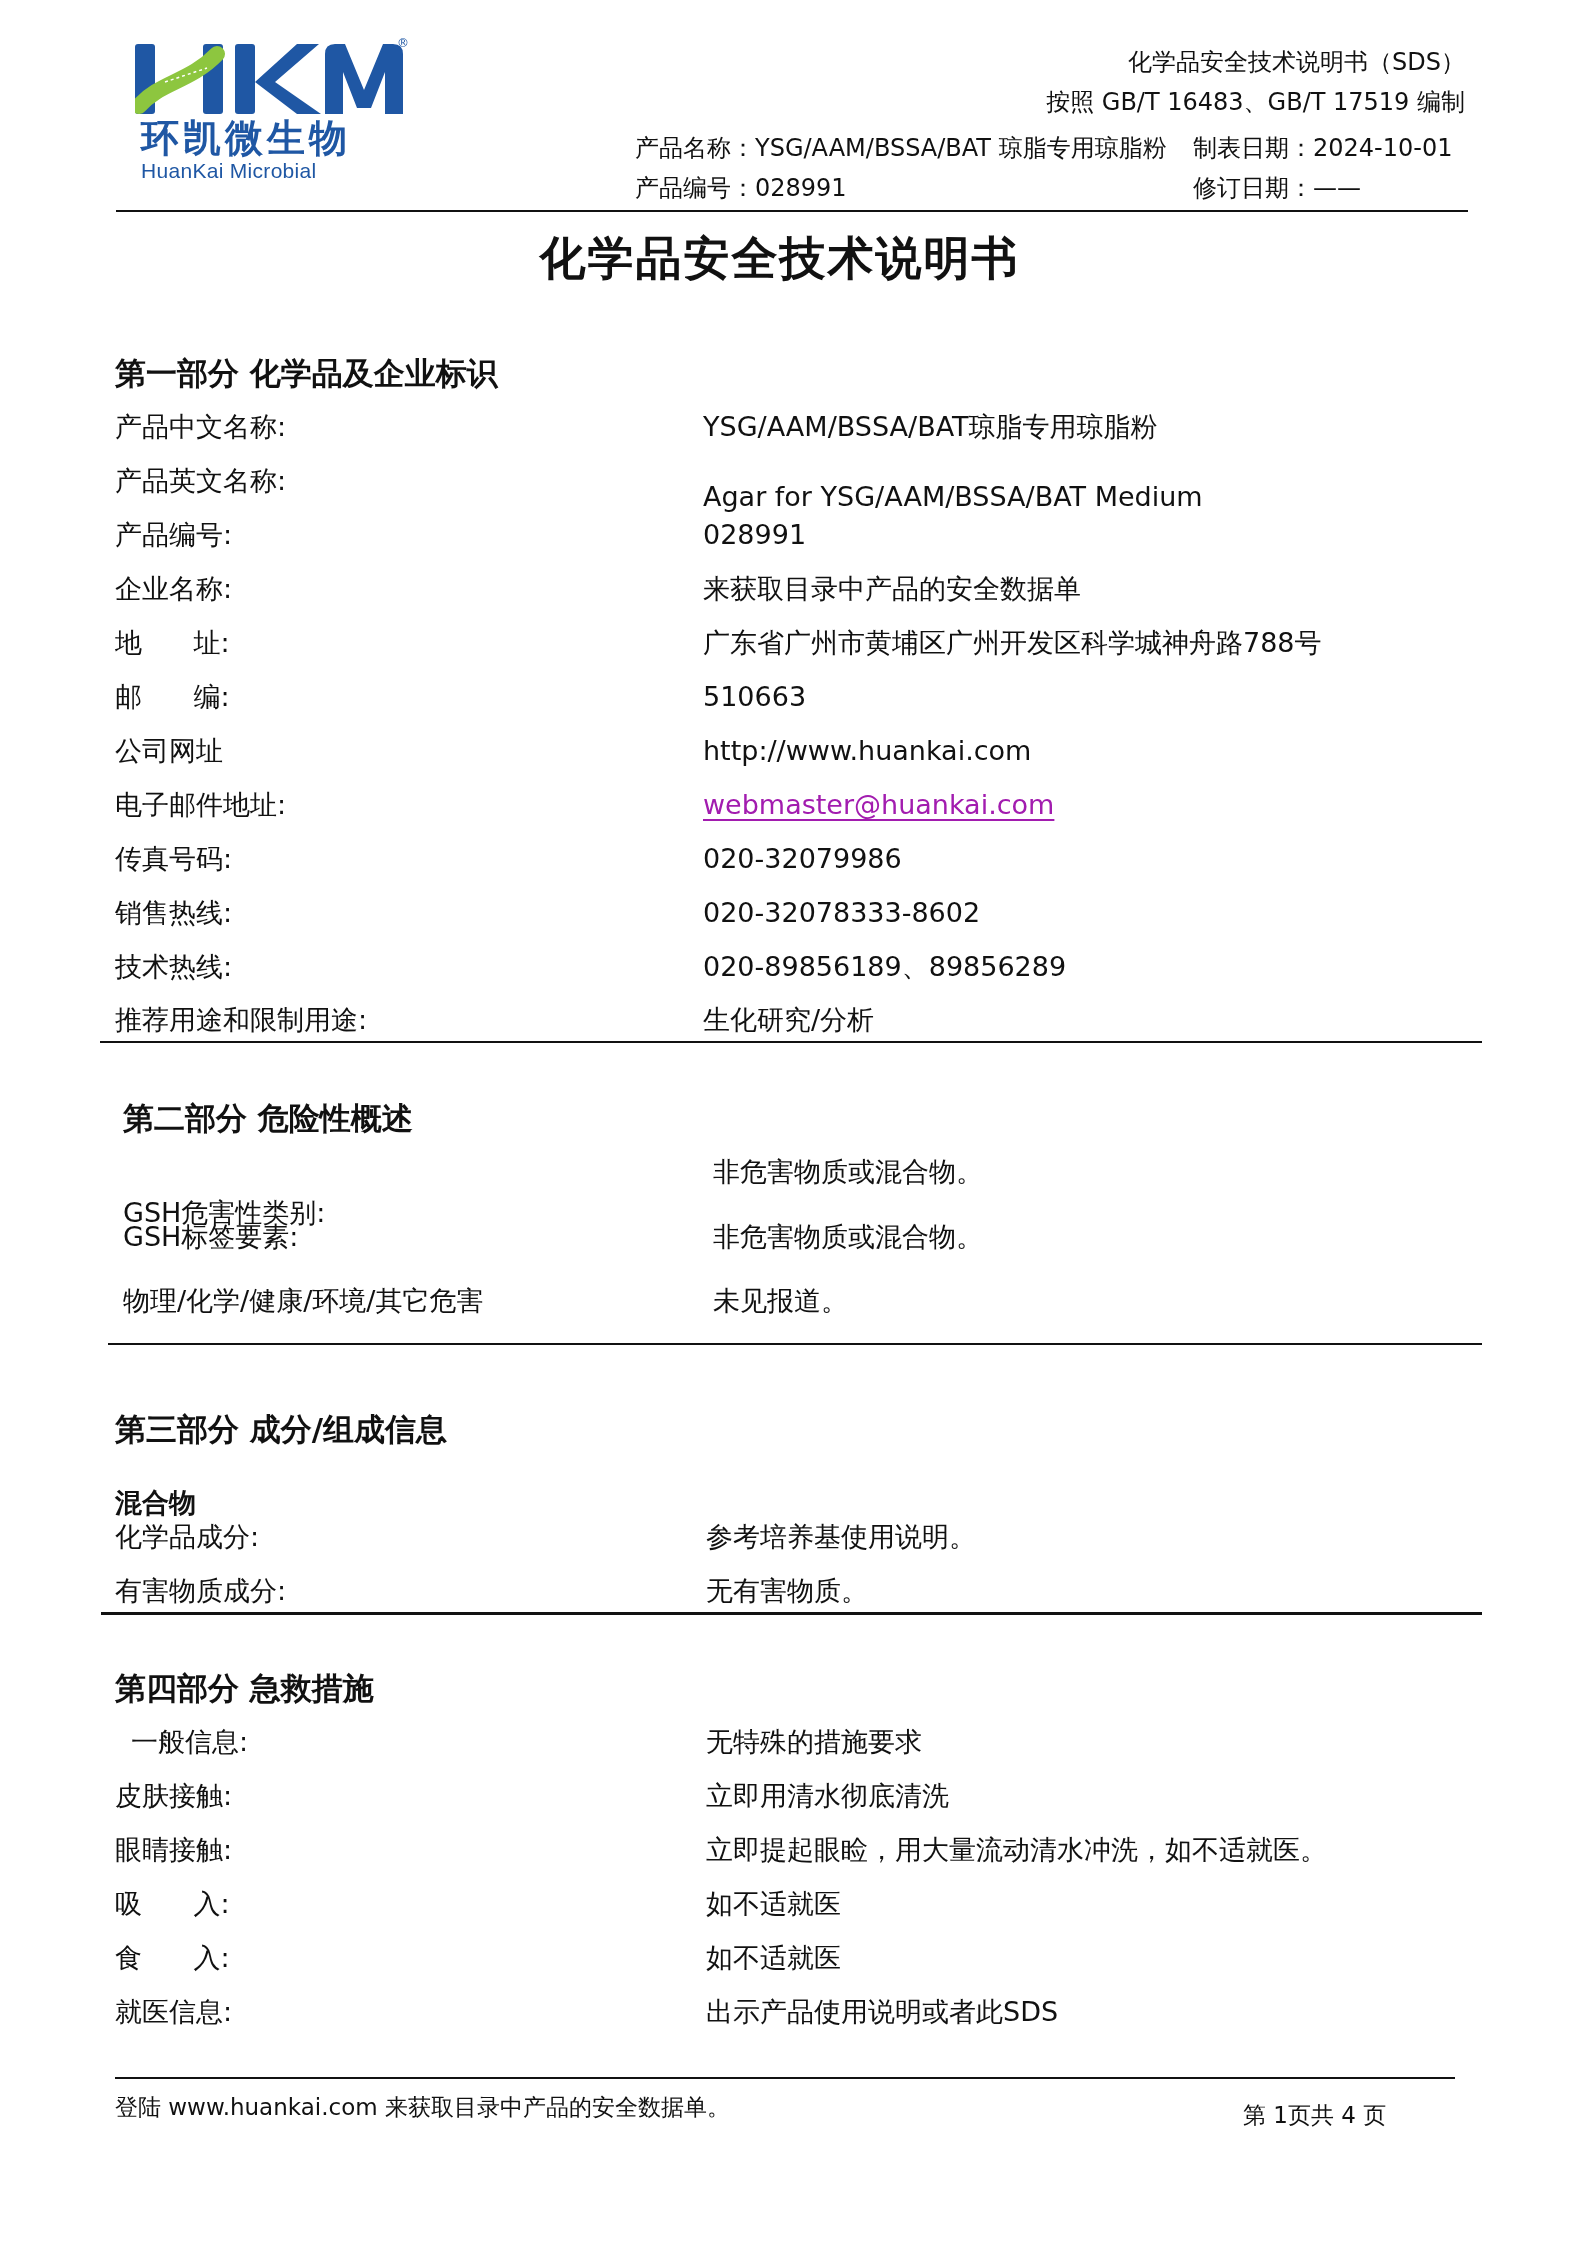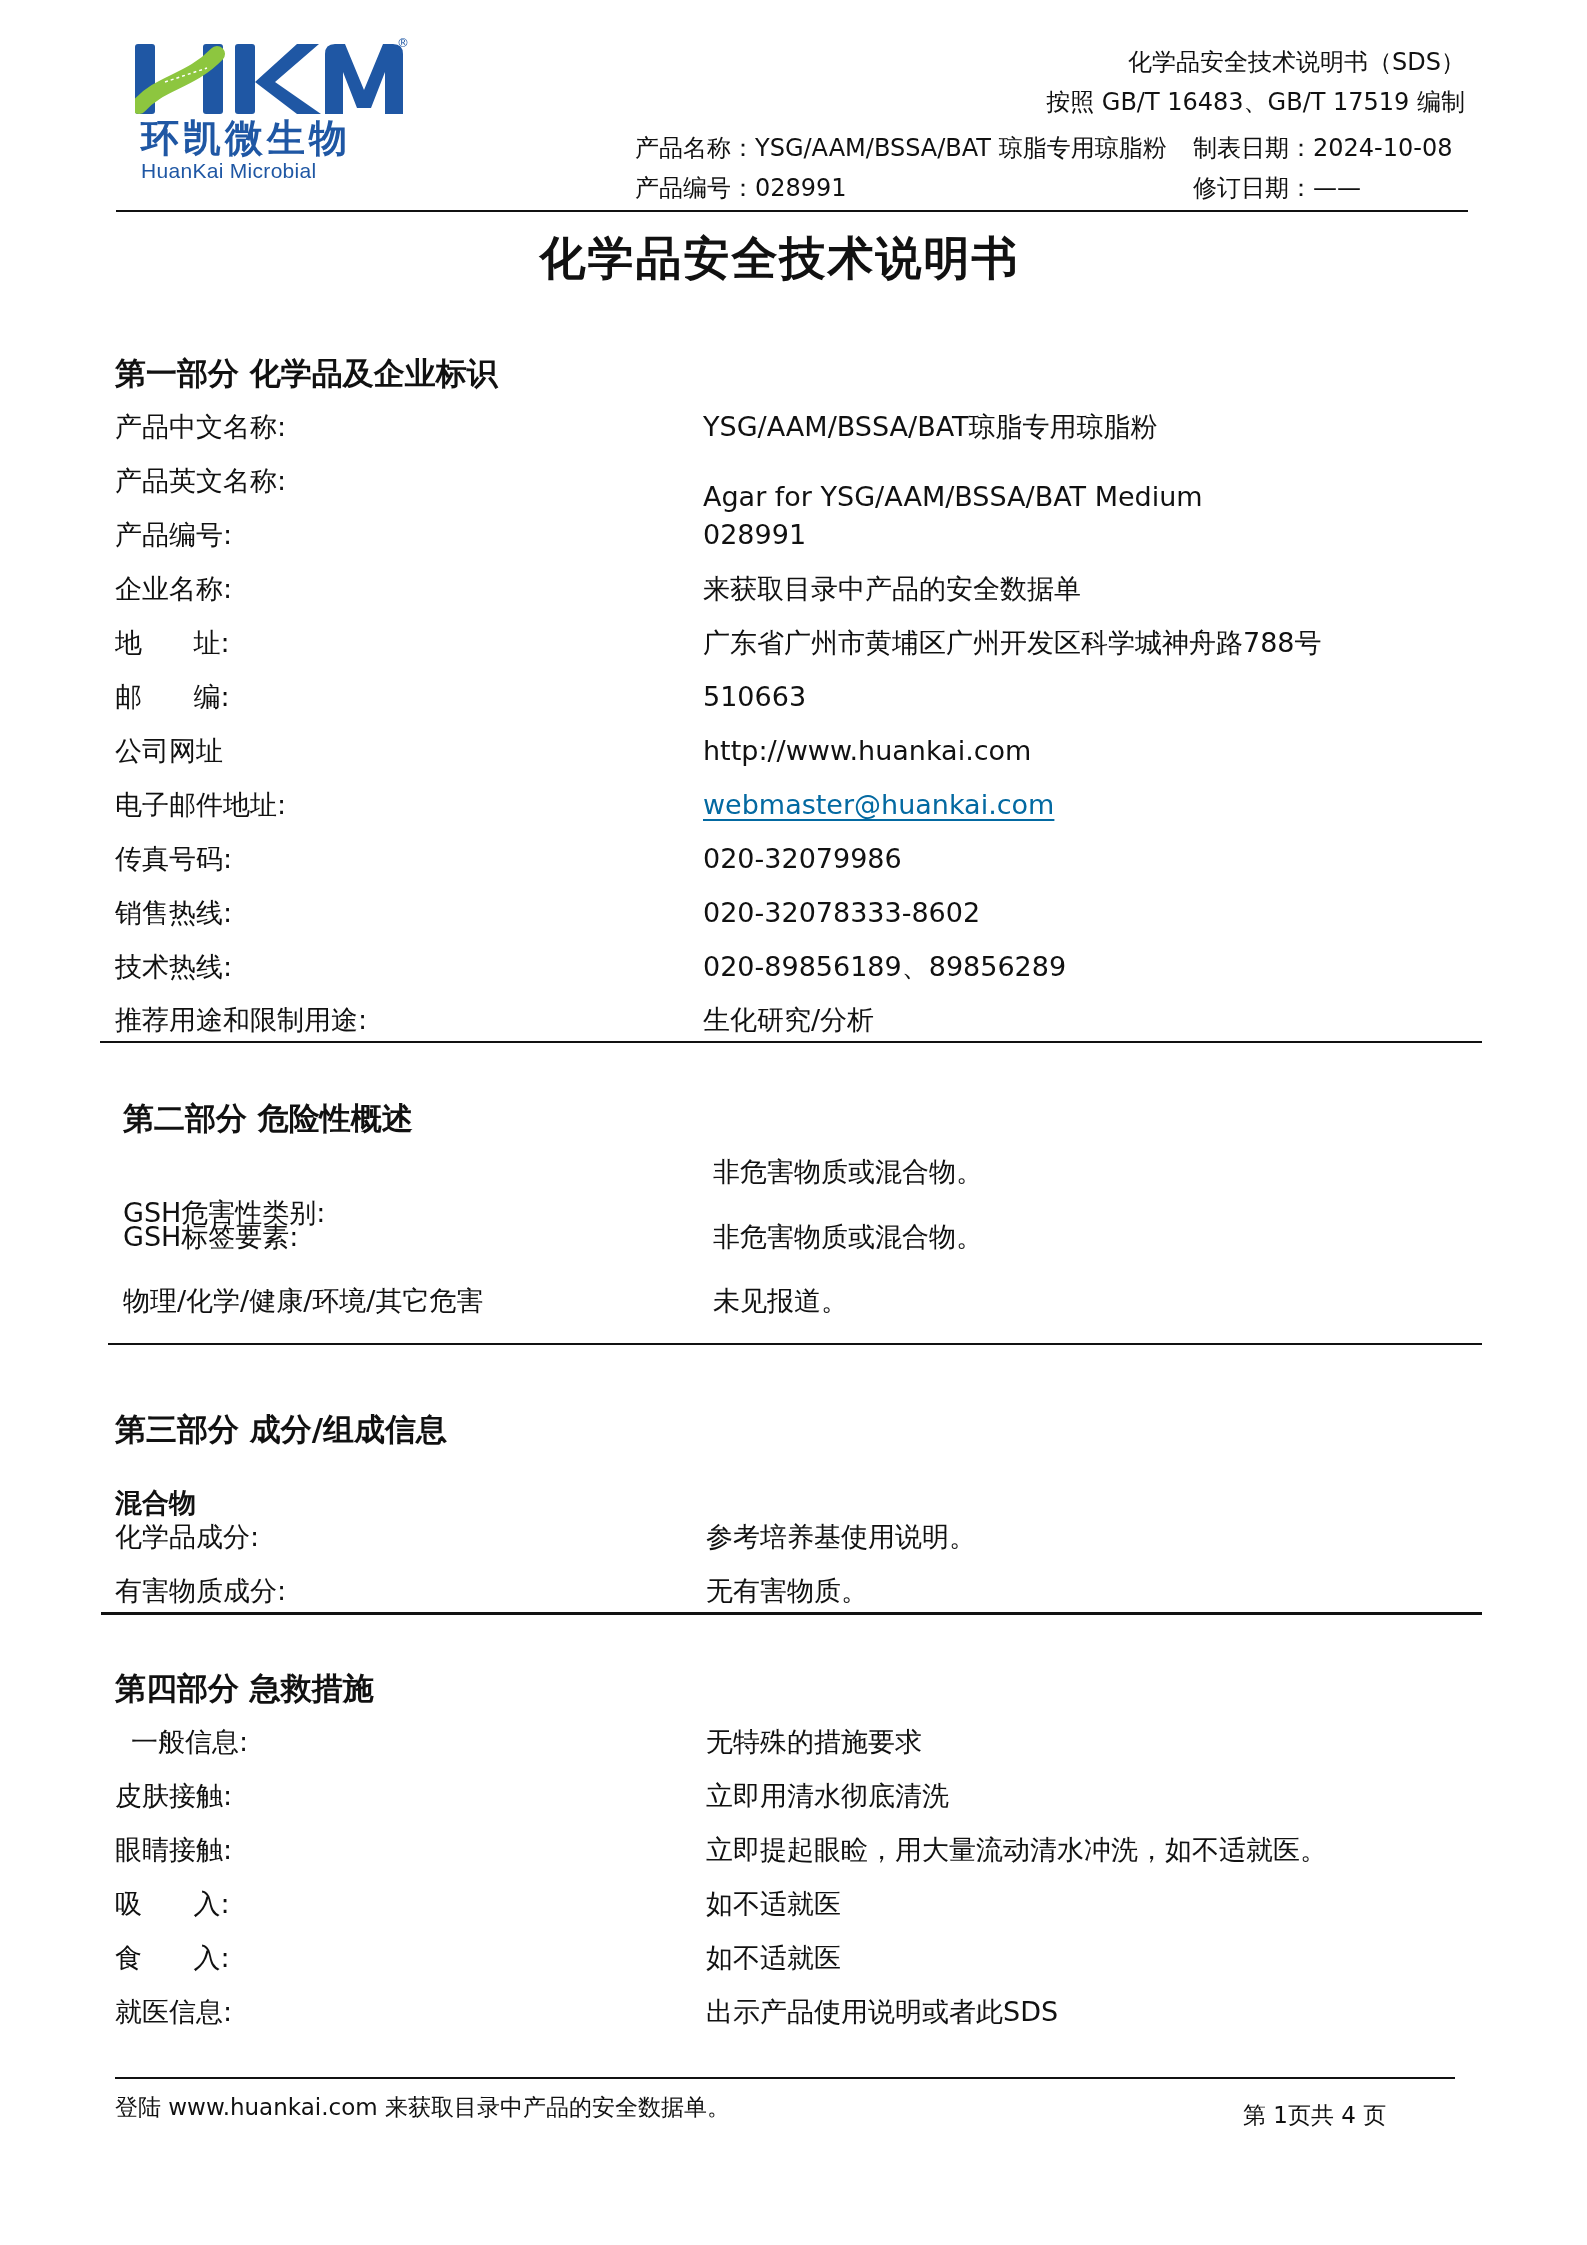--- a/index.html
+++ b/index.html
@@ -17,21 +17,21 @@
     
     .hdr-text { font-size: 24px; line-height: 28px; color: #111; }
 
     .rule { position: absolute; background: #111; }
 
     .doc-title { position: absolute; left: 0; width: 1559px; top: 230px; text-align: center; font-size: 46px; font-weight: bold; letter-spacing: 2px; line-height: 56px; }
 
     .sec-heading { font-size: 31px; font-weight: bold; line-height: 38px; }
     .sub-heading { font-size: 27px; font-weight: bold; line-height: 34px; margin-top: 20px; }
     .row-label, .row-value { font-size: 27px; line-height: 34px; color: #111; }
-    .email { color: #0369a1; text-decoration: underline; text-underline-offset: 5px; }
+    .email { color: #a21caf; text-decoration: underline; text-underline-offset: 5px; }
     .footer-text { font-size: 23px; line-height: 28px; }
   </style>
 </head>
 <body>
 
 <div class="logo">
   <svg class="logo-hkm" viewBox="0 0 270 74">
 
     <rect x="0" y="2" width="20" height="70" rx="3" fill="#1f57a4"></rect>
     <rect x="68" y="2" width="20" height="70" rx="3" fill="#1f57a4"></rect>
@@ -48,21 +48,21 @@
   <div class="logo-en">HuanKai Microbial</div>
 </div>
 
 <div class="abs hdr-text" style="right:122px; top:48px;">化学品安全技术说明书（SDS）</div>
 <div class="abs hdr-text" style="right:122px; top:88px;">按照 GB/T 16483、GB/T 17519  编制</div>
 
 <div class="abs hdr-text" style="left:635px; top:134px;">
   <span>产品名称：</span><span>YSG/AAM/BSSA/BAT 琼脂专用琼脂粉</span>
 </div>
 <div class="abs hdr-text" style="left:1193px; top:134px;">
-  <span>制表日期：</span><span>2024-10-08</span>
+  <span>制表日期：</span><span>2024-10-01</span>
 </div>
 <div class="abs hdr-text" style="left:635px; top:174px;">
   <span>产品编号：</span><span>028991</span>
 </div>
 <div class="abs hdr-text" style="left:1193px; top:174px;">
   <span>修订日期：</span><span>——</span>
 </div>
 
 <div class="rule" style="left:116px; top:210px; width:1352px; height:2px;"></div>
 

